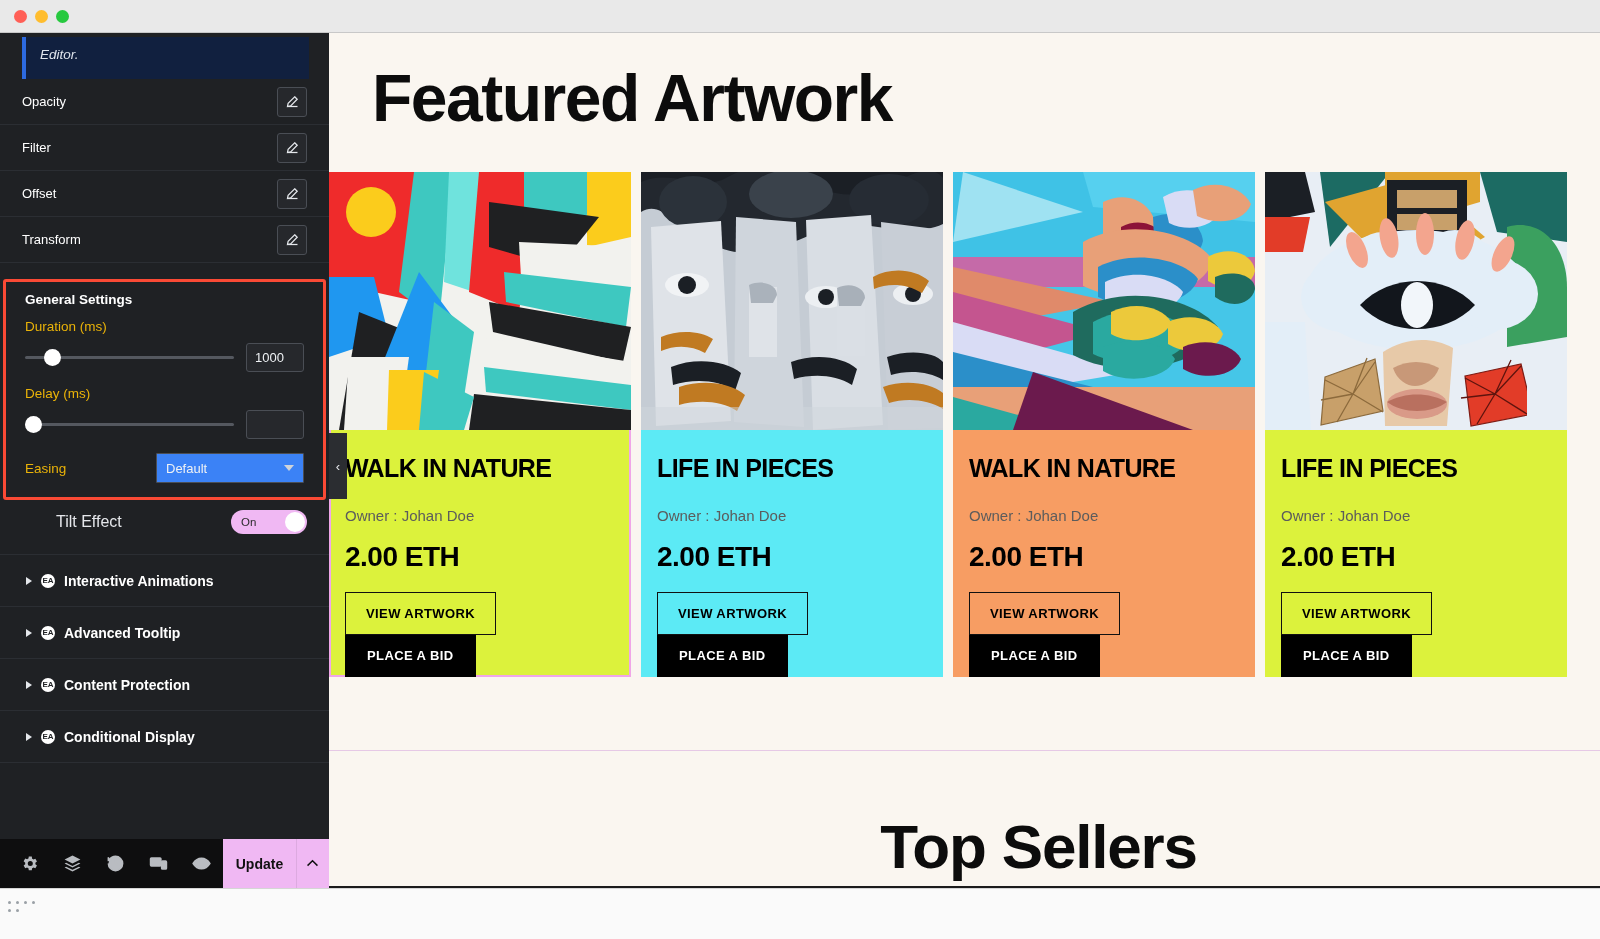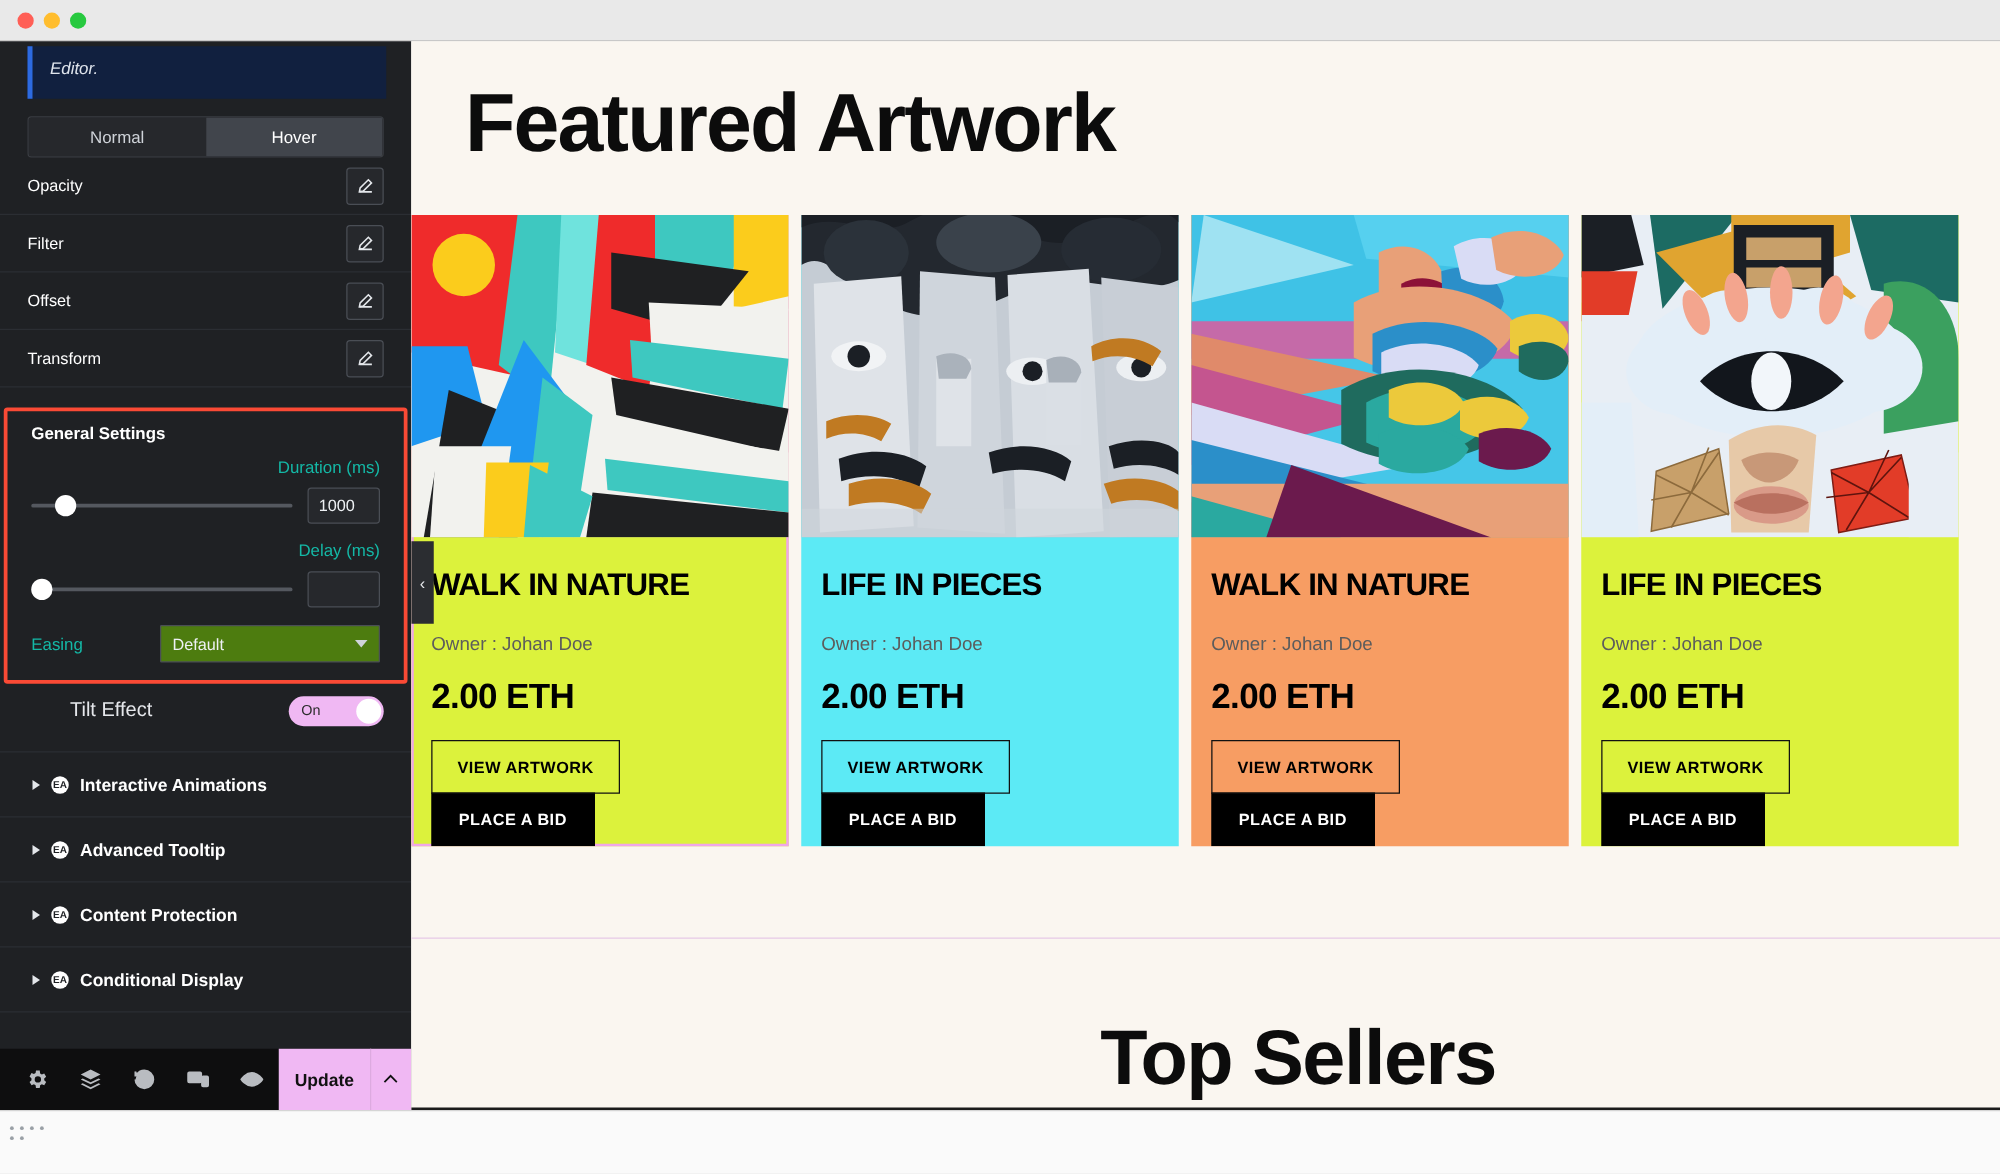--- a/index.html
+++ b/index.html
@@ -53,37 +53,37 @@
     cursor:pointer;
   }
   .pencil-btn svg { width:15px; height:15px; }
 
   
   #general-settings {
     margin:16px 3px 0 3px; border:3px solid #fa4a35; border-radius:3px;
     padding:10px 19px 14px 19px; background:#1f2124;
   }
   .gs-title { font-size:13.5px; font-weight:bold; color:#fff; margin-bottom:12px; }
-  .field-label { font-size:13.5px; color:#14b8a6; margin-bottom:9px;text-align:right; }
+  .field-label { font-size:13.5px; color:#eab308; margin-bottom:9px; }
   .slider-row { display:flex; align-items:center; gap:12px; margin-bottom:14px; }
   .slider { position:relative; flex:1; height:16px; display:flex; align-items:center; }
   .slider .track { width:100%; height:3px; background:#54585f; border-radius:2px; }
   .slider .knob {
     position:absolute; width:17px; height:17px; border-radius:50%;
     background:#fff; cursor:pointer;
   }
   .num-input {
     width:58px; height:29px; border:1px solid #4a4e55; border-radius:3px;
     background:#26282c; color:#eef1f4; font-size:13px; padding:0 8px;
     display:flex; align-items:center; font-family:"Liberation Sans", sans-serif;
   }
   .easing-row { display:flex; align-items:center; justify-content:space-between; margin-top:4px; }
   .select {
-    position:relative; width:176px; height:30px; border:1px solid #4a4e55; border-radius:1px;
-    background:#4d7c0f; color:#eef1f4; font-size:13px;
+    position:relative; width:148px; height:30px; border:1px solid #4a4e55; border-radius:1px;
+    background:#3b82f6; color:#eef1f4; font-size:13px;
     display:flex; align-items:center; padding:0 9px; cursor:pointer;
   }
   .select .caret {
     position:absolute; right:9px; top:50%; transform:translateY(-50%);
     width:0; height:0; border-left:5px solid transparent; border-right:5px solid transparent;
     border-top:6px solid #cfd3d9;
   }
 
   
   #tilt-row { display:flex; align-items:center; justify-content:space-between; padding:10px 22px; height:44px;margin-left:34px; }
@@ -207,24 +207,20 @@
     <span class="dot green"></span>
   </div>
 
   <div id="panel">
     <div id="panel-scroll">
 
       <div class="notice">
         <span>Editor.</span>
       </div>
 
-      <div class="tabs">
-        <div class="tab">Normal</div>
-        <div class="tab active">Hover</div>
-      </div>
 
       <div class="row">
         <span class="lbl">Opacity</span>
         <span class="pencil-btn">
           <svg viewBox="0 0 24 24" fill="none" stroke="#e4e7eb" stroke-width="2">
             <path d="M4 20h16"></path>
               <path d="M15.5 4.5l4 4L9 19l-5 1 1-5z"></path>
           </svg>
         </span>
       </div>

